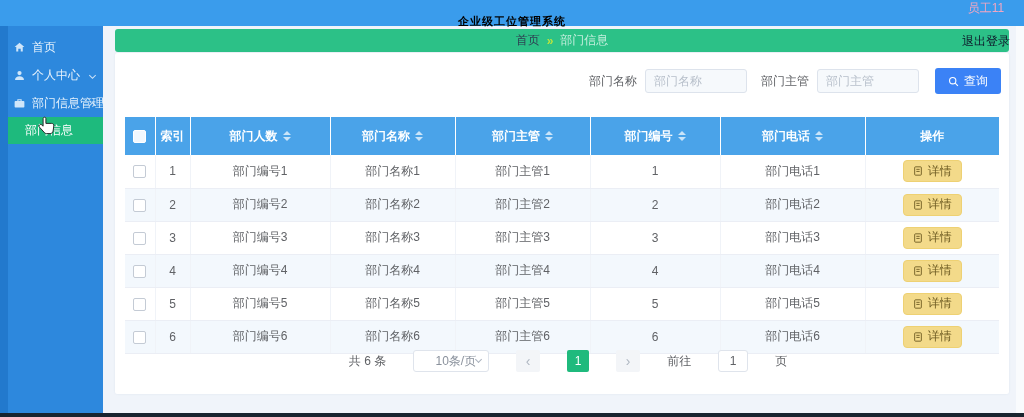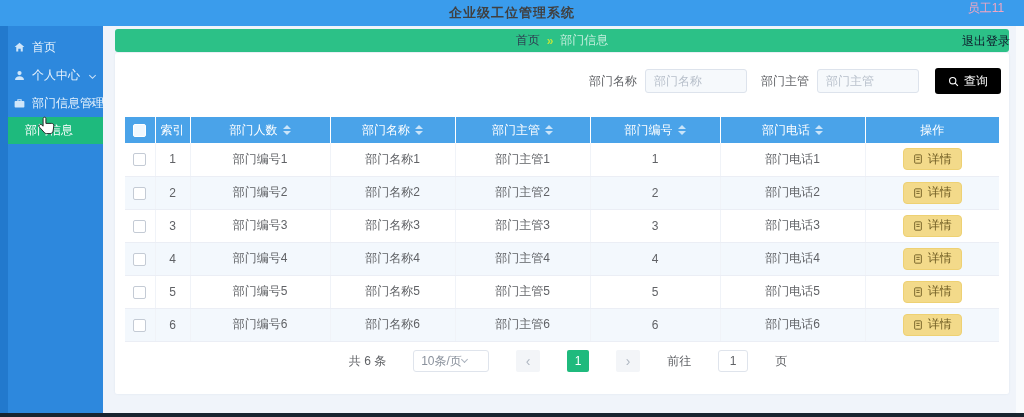--- a/index.html
+++ b/index.html
@@ -2,21 +2,21 @@
 <html><head>
 <meta charset="utf-8">
 <style>
   * { margin:0; padding:0; box-sizing:border-box; }
   html,body { width:1024px; height:417px; }
   body { font-family:"Liberation Sans","DejaVu Sans",sans-serif; font-size:12px; background:#f0f4fa; overflow:hidden; }
   .screen { position:relative; width:1024px; height:417px; overflow:hidden; background:#f0f4fa; }
 
   
   .topbar { position:absolute; left:0; top:0; width:1024px; height:26px; background:#3a9cec; z-index:6; }
-  .topbar-title { position:absolute; left:0; right:0; top:0; line-height:26px; text-align:center; font-size:13px; font-weight:bold; color:#404040; letter-spacing:1px; }
+  .topbar-title { position:absolute; left:0; right:0; top:8px; line-height:26px; text-align:center; font-size:11px; font-weight:bold; color:#000000; letter-spacing:1px; }
   .topbar-right { position:absolute; right:14px; top:0; height:26px; display:flex; align-items:center; gap:16px; font-size:12px;flex-direction:column; }
   .topbar-user { color:#f0a6c2; }
   .topbar-logout { color:#0f172a; cursor:pointer; }
 
   
   .sidebar { position:absolute; left:0; top:26px; bottom:0; width:103px; background:#2d88dd; padding-top:7px; z-index:5; }
   .sidebar-strip { position:absolute; left:0; top:0; bottom:0; width:8px; background:#2279cd; }
   .menu-item { position:relative; height:28px; display:flex; align-items:center; padding-left:13px; color:#e7f2fc; font-size:12px; cursor:pointer; white-space:nowrap; }
   .menu-icon { width:13px; height:13px; margin-right:6px; flex:none; color:#cfe6fa; }
   .menu-icon svg { width:100%; height:100%; display:block; }
@@ -31,43 +31,43 @@
   .crumb-sep { color:#b9e43f; font-weight:bold; }
   .crumb-current { color:rgba(255,255,255,.72); }
 
   .card { position:absolute; left:12px; right:15px; top:27px; height:341px; background:#ffffff; border-radius:2px; box-shadow:0 0 2px rgba(120,140,170,.15); }
 
   
   .filter-row { position:absolute; top:15px; right:8px; display:flex; align-items:center; gap:8px; color:#606266; }
   .filter-label { margin-left:6px; }
   .filter-input { width:102px; height:24px; border:1px solid #dde3ec; border-radius:3px; background:#f6f9fc; padding:0 8px; font-size:12px; color:#606266; outline:none; font-family:inherit; }
   .filter-input::placeholder { color:#b7bfca; }
-  .search-btn { height:26px; padding:0 13px; margin-left:8px; background:#000000; border:none; border-radius:3px; color:#fff; font-size:12px; display:flex; align-items:center; gap:5px; cursor:pointer; font-family:inherit; }
+  .search-btn { height:26px; padding:0 13px; margin-left:8px; background:#3b82f6; border:none; border-radius:3px; color:#fff; font-size:12px; display:flex; align-items:center; gap:5px; cursor:pointer; font-family:inherit; }
   .search-btn svg { width:11px; height:11px; }
 
   
   .table-wrap { position:absolute; left:10px; right:10px; top:64px; }
   table { width:100%; border-collapse:collapse; table-layout:fixed; font-size:12px; color:#606266; }
-  thead th { background:#4aa3e9; color:#fff; font-weight:normal; height:26px; text-align:center; border-right:1px solid rgba(255,255,255,.45); overflow:hidden; }
+  thead th { background:#4aa3e9; color:#fff; font-weight:bold; height:38px; text-align:center; border-right:1px solid rgba(255,255,255,.45); overflow:hidden; }
   thead th:last-child { border-right:none; }
   tbody td { height:33px; text-align:center; border-bottom:1px solid #ebeef5; border-right:1px solid #f0f3f8; overflow:hidden; }
   tbody td:last-child { border-right:none; }
   tbody tr:nth-child(even) { background:#f3f8fd; }
   .cb { display:inline-block; width:13px; height:13px; border:1px solid #c4cbd5; border-radius:2px; background:#fff; vertical-align:middle; cursor:pointer; }
   thead .cb { border-color:#ffffff; background:rgba(255,255,255,.92); }
   .sort { display:inline-flex; flex-direction:column; gap:2px; margin-left:5px; vertical-align:middle; cursor:pointer; }
   .sort i { display:block; width:0; height:0; border-left:4px solid transparent; border-right:4px solid transparent; }
   .sort .up { border-bottom:4px solid rgba(255,255,255,.7); }
   .sort .dn { border-top:4px solid rgba(255,255,255,.7); }
   .detail-btn { display:inline-flex; align-items:center; gap:5px; height:22px; padding:0 9px; background:#f3da8a; border:1px solid #eed173; border-radius:4px; color:#6e5c23; font-size:12px; cursor:pointer; font-family:inherit; }
   .detail-btn svg { width:10px; height:10px; }
 
   
   .pagination { position:absolute; left:12px; right:0; top:297px; display:flex; align-items:center; justify-content:center; gap:27px; color:#606266; font-size:12px; }
-  .page-size { width:76px; height:22px; border:1px solid #dfe4ec; border-radius:3px; background:#fff; display:flex; align-items:center; justify-content:flex-start; padding:0 7px; cursor:pointer; color:#8a919c; }
+  .page-size { width:76px; height:22px; border:1px solid #dfe4ec; border-radius:3px; background:#fff; display:flex; align-items:center; justify-content:flex-end; padding:0 7px; cursor:pointer; color:#8a919c; }
   .page-size .dd { width:5px; height:5px; border-right:1px solid #aab2bd; border-bottom:1px solid #aab2bd; transform:rotate(45deg); margin-top:-3px; }
   .page-btn { width:24px; height:22px; background:#f3f5f8; border-radius:2px; display:flex; align-items:center; justify-content:center; color:#aeb6c0; font-size:14px; cursor:pointer; line-height:1; }
   .page-num { min-width:22px; height:22px; background:#1fba7d; color:#fff; border-radius:2px; display:flex; align-items:center; justify-content:center; cursor:pointer; }
   .goto-input { width:30px; height:22px; border:1px solid #dfe4ec; border-radius:3px; text-align:center; font-size:12px; color:#606266; outline:none; font-family:inherit; }
 
   
   .cursor-pointer { position:absolute; left:38px; top:116px; z-index:20; pointer-events:none; }
   .scrollbar-track { position:absolute; right:0; top:26px; bottom:0; width:8px; background:#f9fbfd; z-index:4; }
   .window-edge { position:absolute; left:0; right:0; bottom:0; height:4px; background:#18242f; z-index:30; }
 </style>

